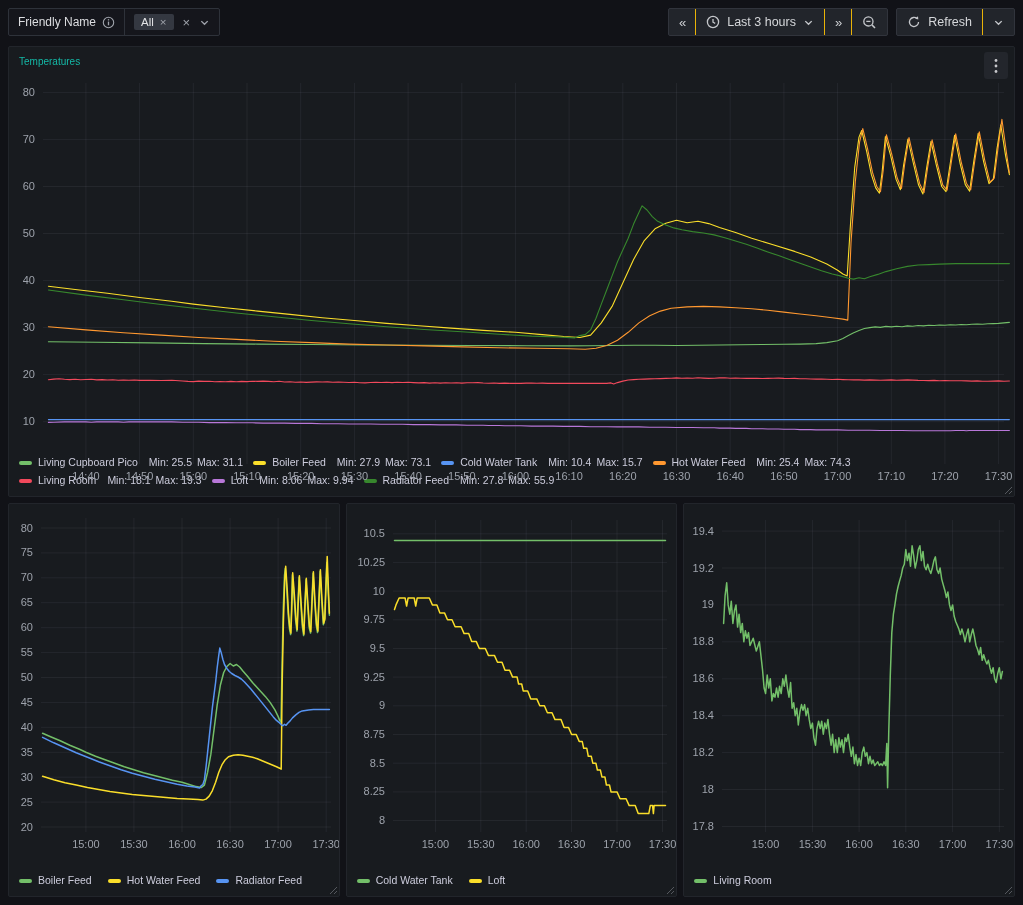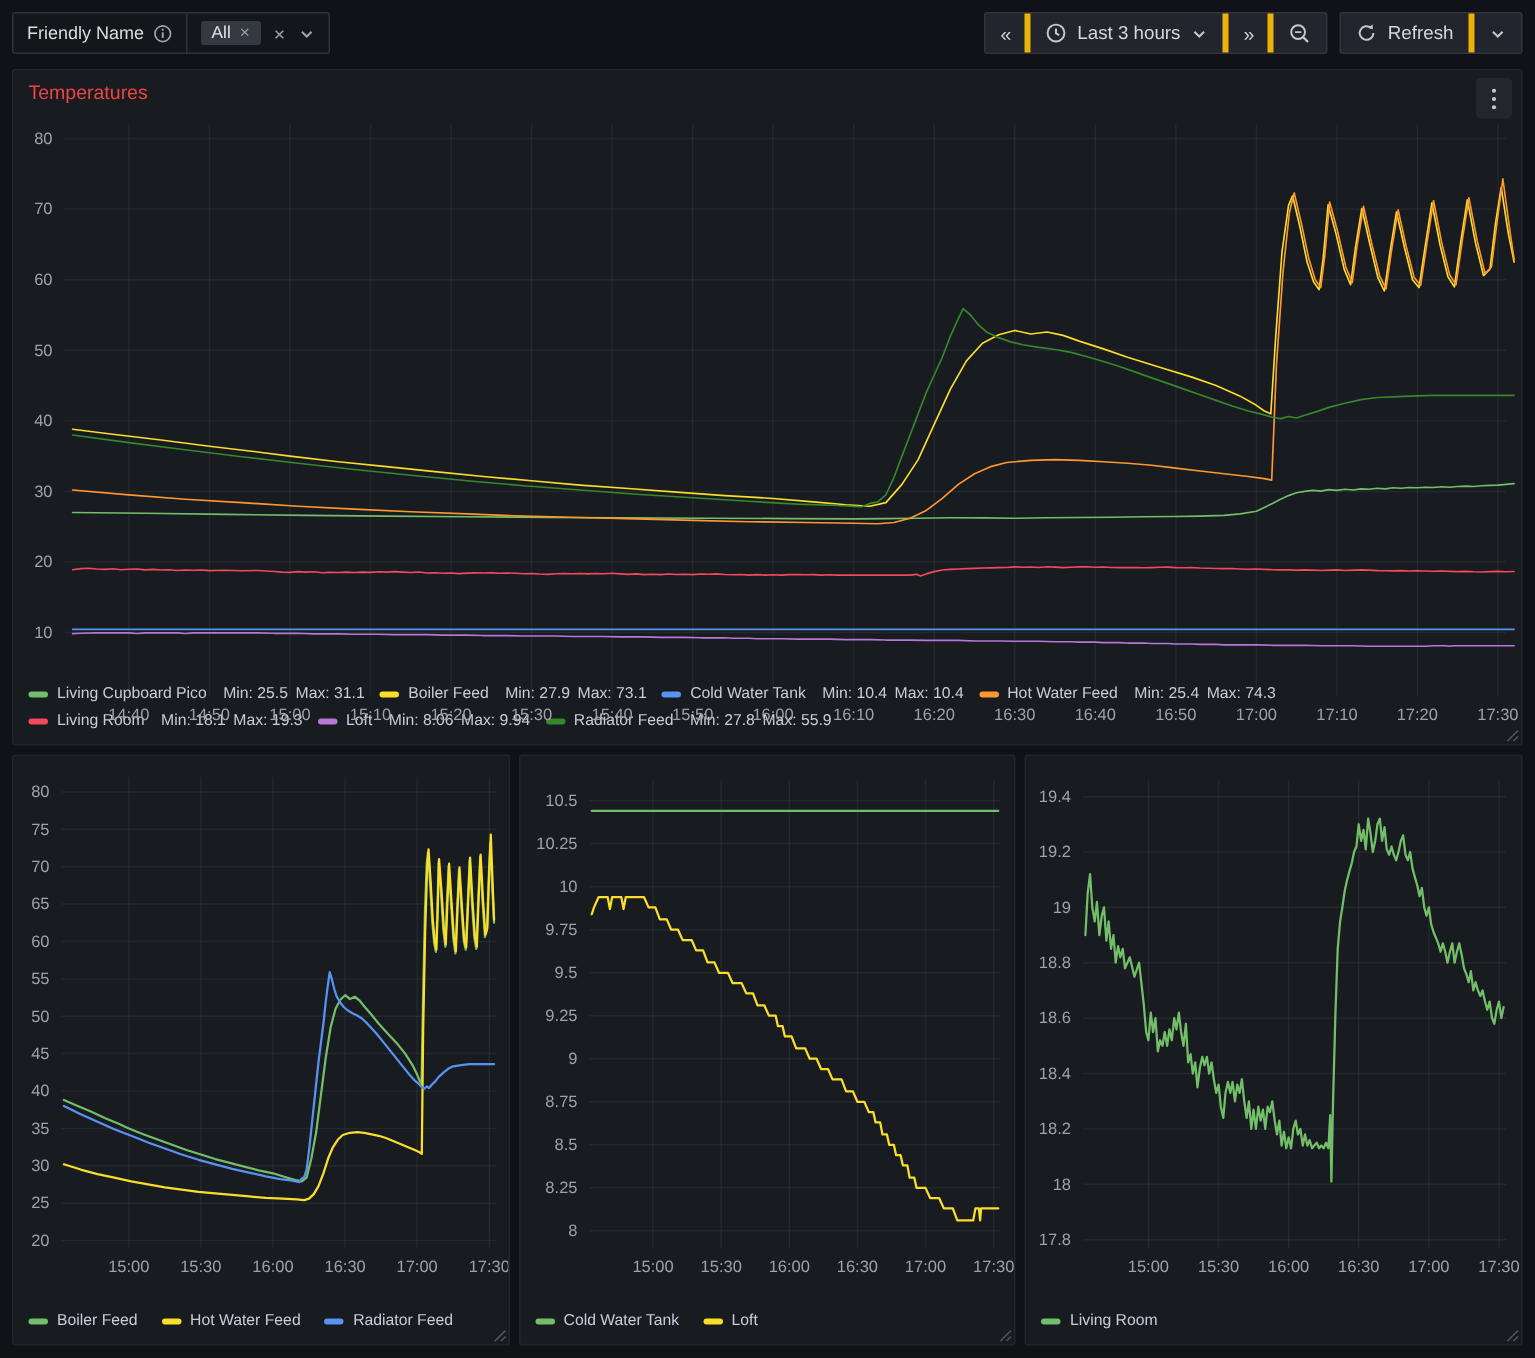--- a/index.html
+++ b/index.html
@@ -10,31 +10,31 @@
   
   .toolbar { height:28px; display:flex; justify-content:space-between; align-items:flex-start; margin-bottom:10px; flex:none; }
   .filter-control { display:flex; align-items:stretch; height:28px; border:1px solid #2e323a; border-radius:2px; background:#15161c; font-size:12px; }
   .filter-label { display:flex; gap:6px; align-items:center; padding:0 9px; border-right:1px solid #2e323a; color:#dcdde0; font-weight:500; }
   .filter-value { display:flex; align-items:center; gap:9px; padding:0 9px; }
   .pill { background:#343841; border-radius:2px; padding:2px 7px; display:flex; gap:6px; align-items:center; font-size:11.5px; color:#e3e4e6; cursor:pointer; }
   .dim { color:#9fa3ab; }
   .icon { display:block; }
   .toolbar-right { display:flex; gap:8px; align-items:center; }
   .btn-group { display:flex; border:1px solid #31343c; border-radius:2px; background:#22252b; height:28px; }
-  .tbtn { display:flex; align-items:center; gap:7px; padding:0 10px; border:none; border-left:4px solid #eab308; background:transparent; color:#d5d7da; font-size:12.5px; font-weight:500; font-family:inherit; cursor:pointer; }
+  .tbtn { display:flex; align-items:center; gap:7px; padding:0 10px; border:none; border-left:1px solid #eab308; background:transparent; color:#d5d7da; font-size:12.5px; font-weight:500; font-family:inherit; cursor:pointer; }
   .tbtn:first-child { border-left:none; }
   .chev-txt { font-size:13px; color:#cfd1d5; letter-spacing:-1px; }
 
   
   .panel { position:relative; background:#181b1f; border:1px solid #22252b; border-radius:2px; display:flex; flex-direction:column; overflow:hidden; }
   .panel-main { height:451px; flex:none; margin-bottom:6px; }
   .bottom-row { display:flex; gap:6px; flex:1; min-height:0; }
   .bottom-row .panel { flex:1; min-width:0; }
   .panel header { height:28px; flex:none; display:flex; align-items:center; gap:7px; padding:0 10px; cursor:pointer; }
-  .panel h2 { font-size:13px; font-weight:500; color:#ef4444; display:inline; }
+  .panel h2 { font-size:10px; font-weight:500; color:#14b8a6; display:inline; }
   .heart { color:#73BF69; font-size:13px; line-height:1; }
   .kebab { position:absolute; top:5px; right:6px; width:24px; height:27px; background:#23262c; border-radius:3px; display:flex; align-items:center; justify-content:center; cursor:pointer; }
   .chart-wrap { flex:1; min-height:0; position:relative; }
   svg.chart { display:block; overflow:hidden; }
   .legend { flex:none; display:flex; flex-wrap:wrap; align-items:center; column-gap:10px; row-gap:3px; padding:2px 10px 8px; font-size:10.5px; color:#ccccdc; line-height:15px; }
   .legend-item { display:flex; align-items:center; cursor:pointer; white-space:nowrap; }
   .swatch { width:13px; height:4px; border-radius:2px; margin-right:6px; flex:none; }
   .lname { margin-right:6px; }
   .lstat { margin-left:5px; }
   .resize-handle { position:absolute; right:1px; bottom:1px; cursor:nwse-resize; }
@@ -193,21 +193,21 @@
         <div class="legend-item">
           <span class="swatch" style="background: rgb(250, 222, 42);"></span>
           <span class="lname">Boiler Feed</span>
           <span class="lstat">Min: 27.9</span>
           <span class="lstat">Max: 73.1</span>
         </div>
         <div class="legend-item">
           <span class="swatch" style="background: rgb(87, 148, 242);"></span>
           <span class="lname">Cold Water Tank</span>
           <span class="lstat">Min: 10.4</span>
-          <span class="lstat">Max: 10.4</span>
+          <span class="lstat">Max: 15.7</span>
         </div>
         <div class="legend-item">
           <span class="swatch" style="background: rgb(255, 152, 48);"></span>
           <span class="lname">Hot Water Feed</span>
           <span class="lstat">Min: 25.4</span>
           <span class="lstat">Max: 74.3</span>
         </div>
         <div class="legend-item">
           <span class="swatch" style="background: rgb(242, 73, 92);"></span>
           <span class="lname">Living Room</span>

